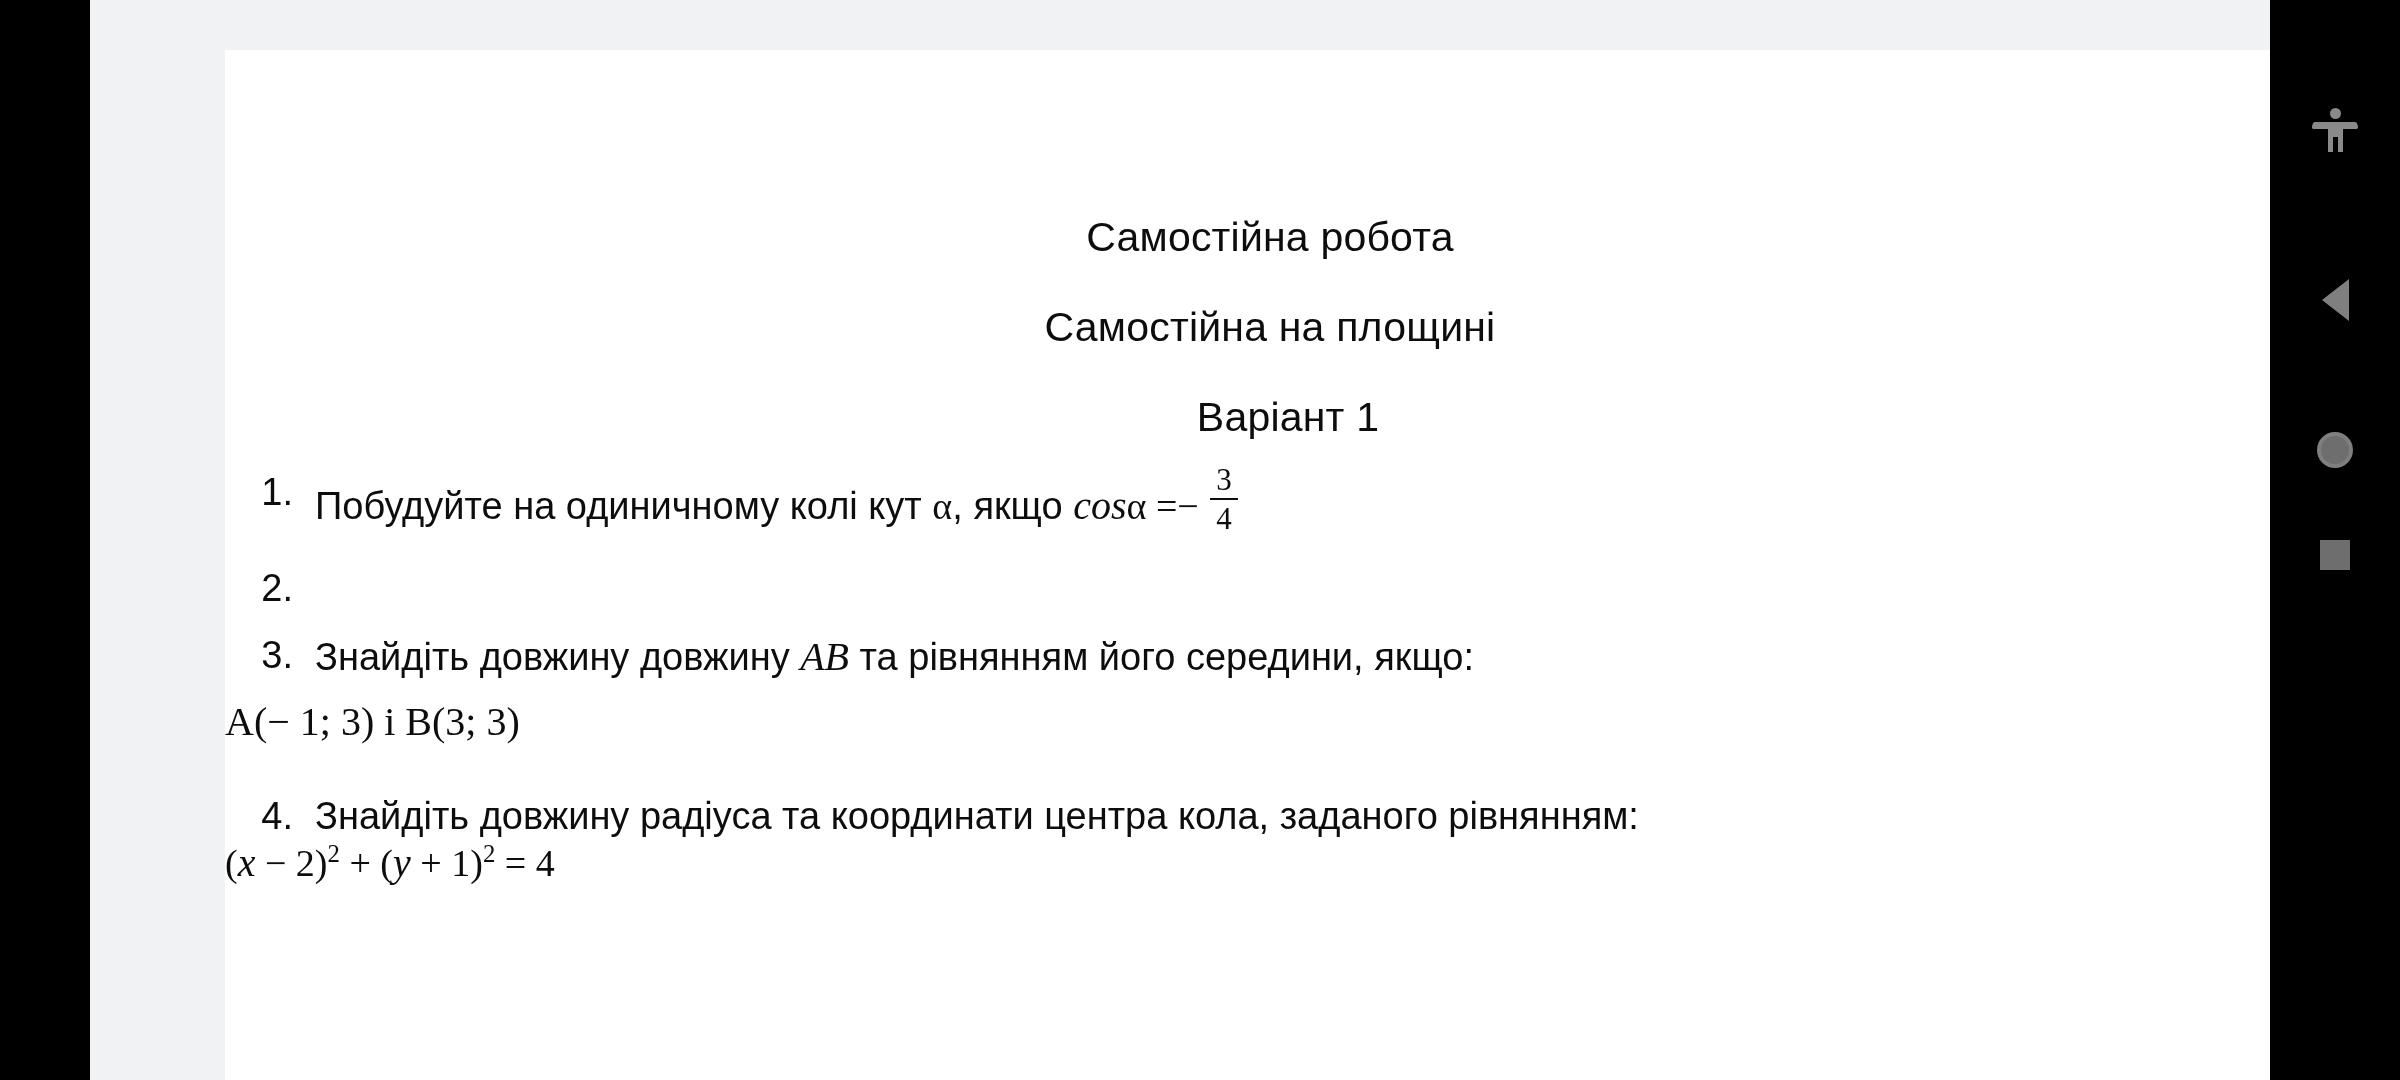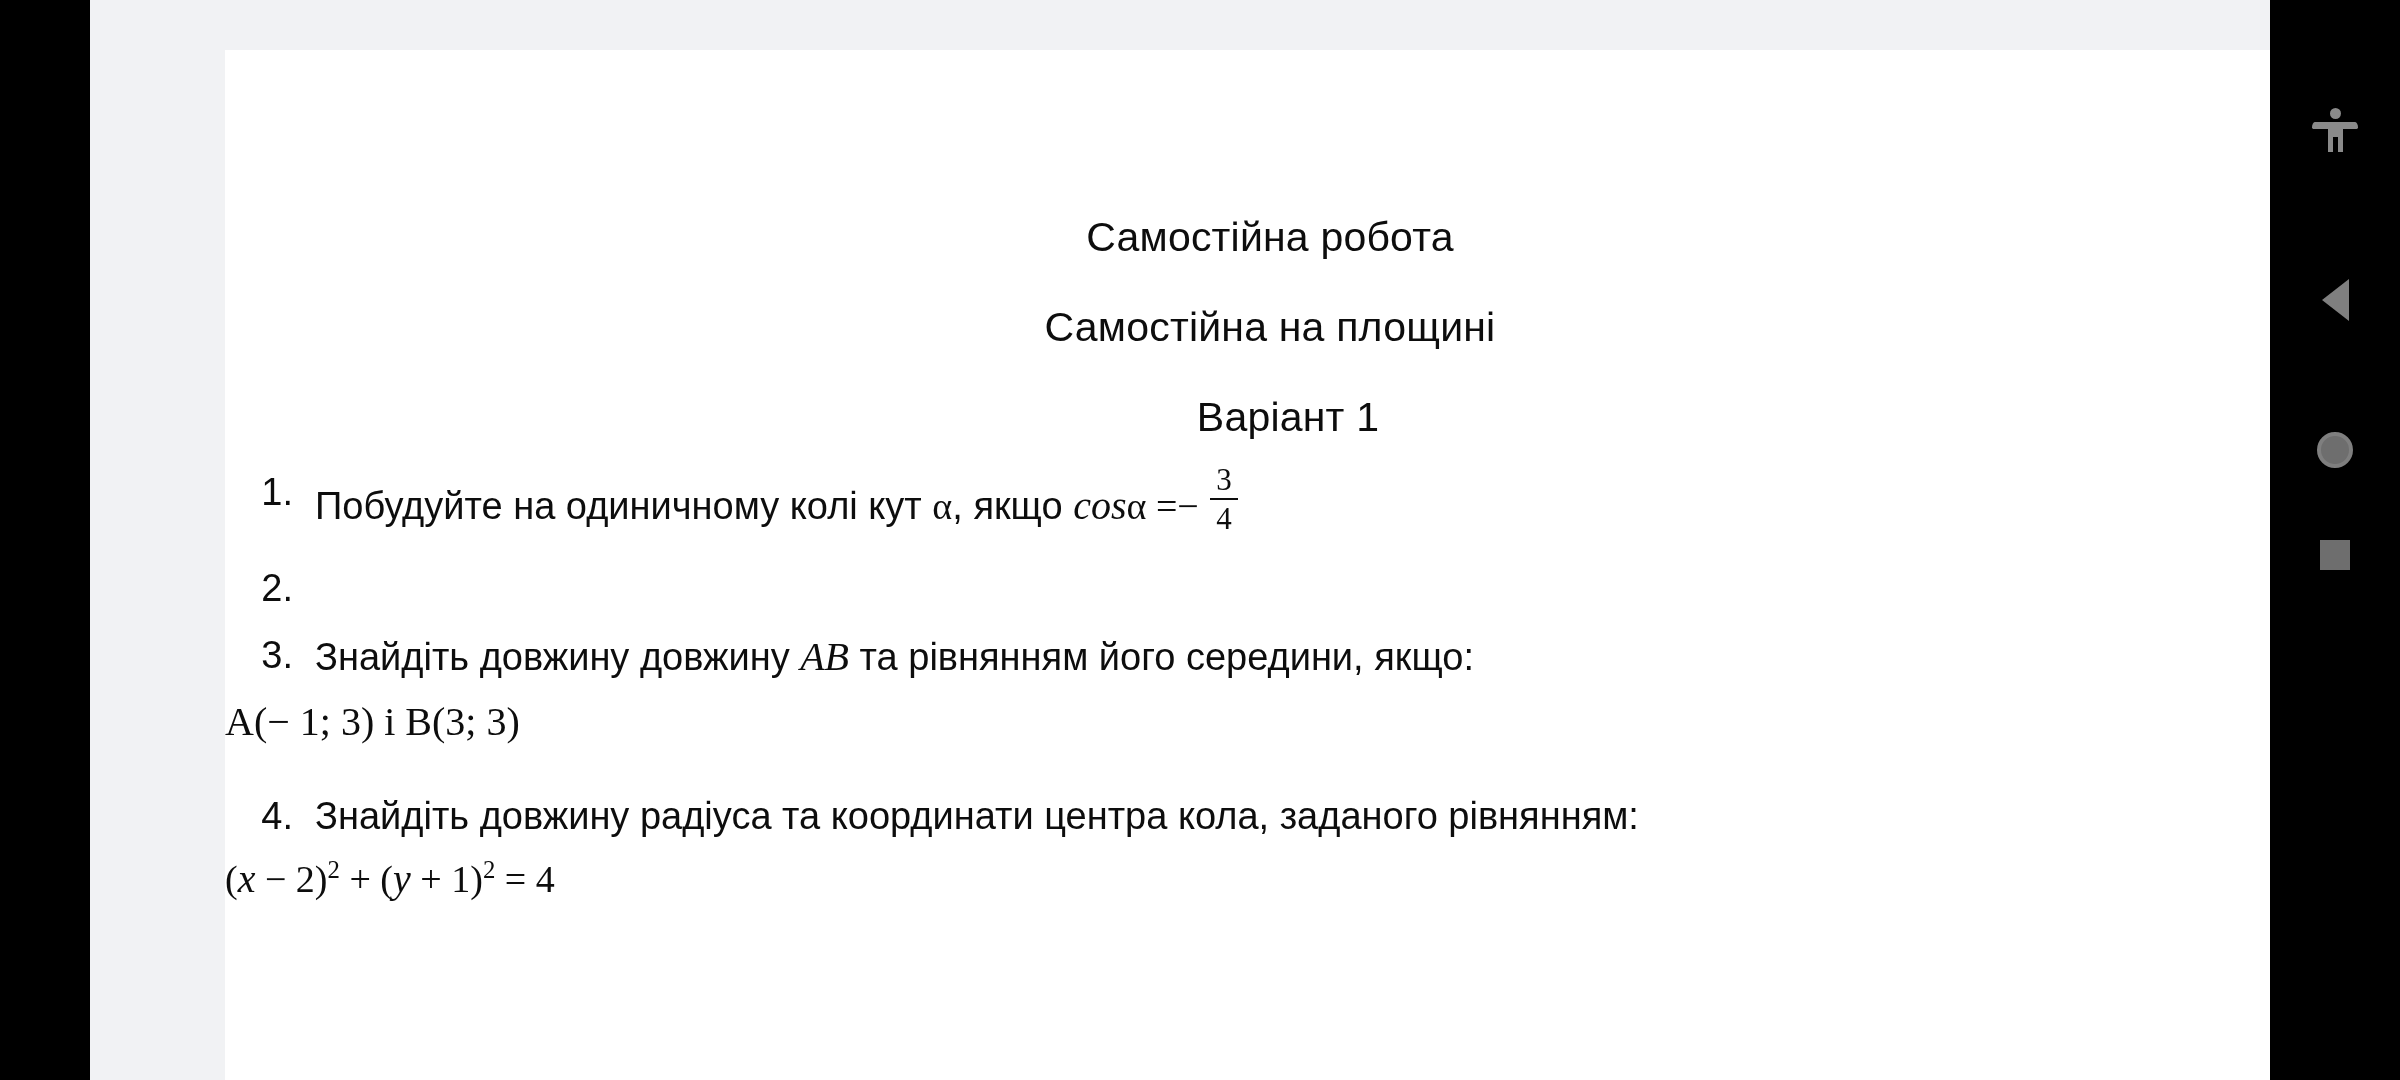--- a/index.html
+++ b/index.html
@@ -151,21 +151,21 @@
     vertical-align: super;
     font-style: normal;
   }
 
   
   .row-1 { margin-top: 0px; height: 62px; }
   .row-2 { margin-top: 34px; }
   .row-3 { margin-top: 22px; }
   .row-3b { margin-top: 18px; }
   .row-4 { margin-top: 48px; }
-  .row-4b { margin-top: 16px; }
+  .row-4b { }
 
   
   .nav-bar {
     position: absolute;
     right: 0;
     top: 0;
     width: 130px;
     height: 1080px;
     background: #000000;
   }

